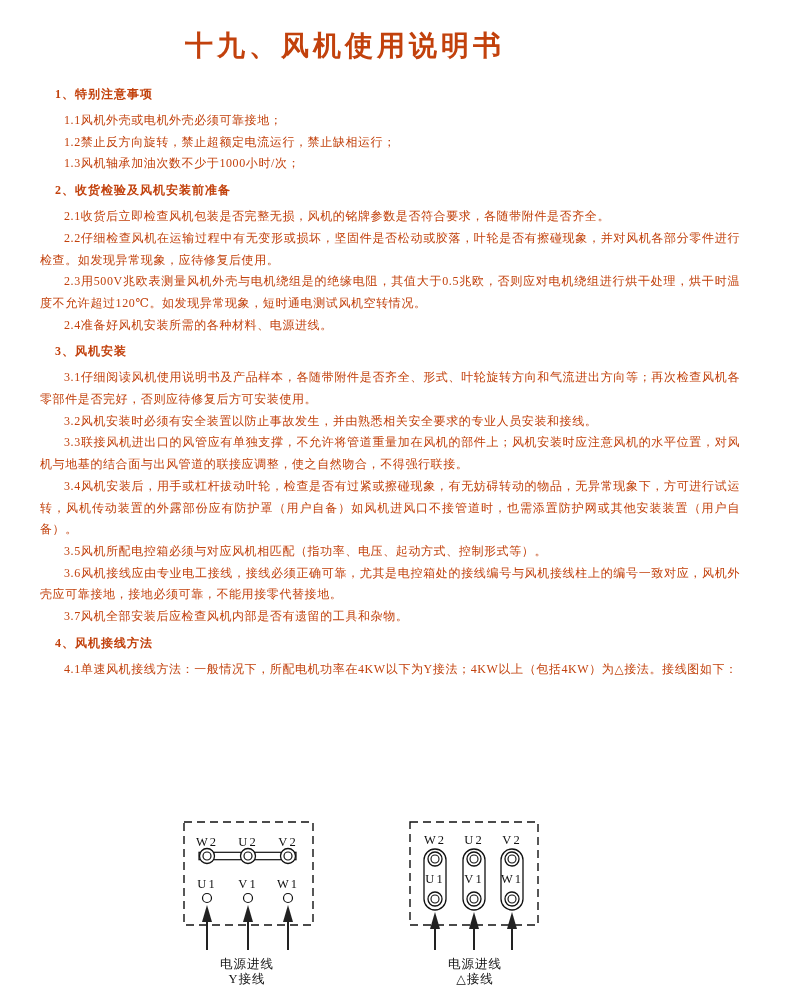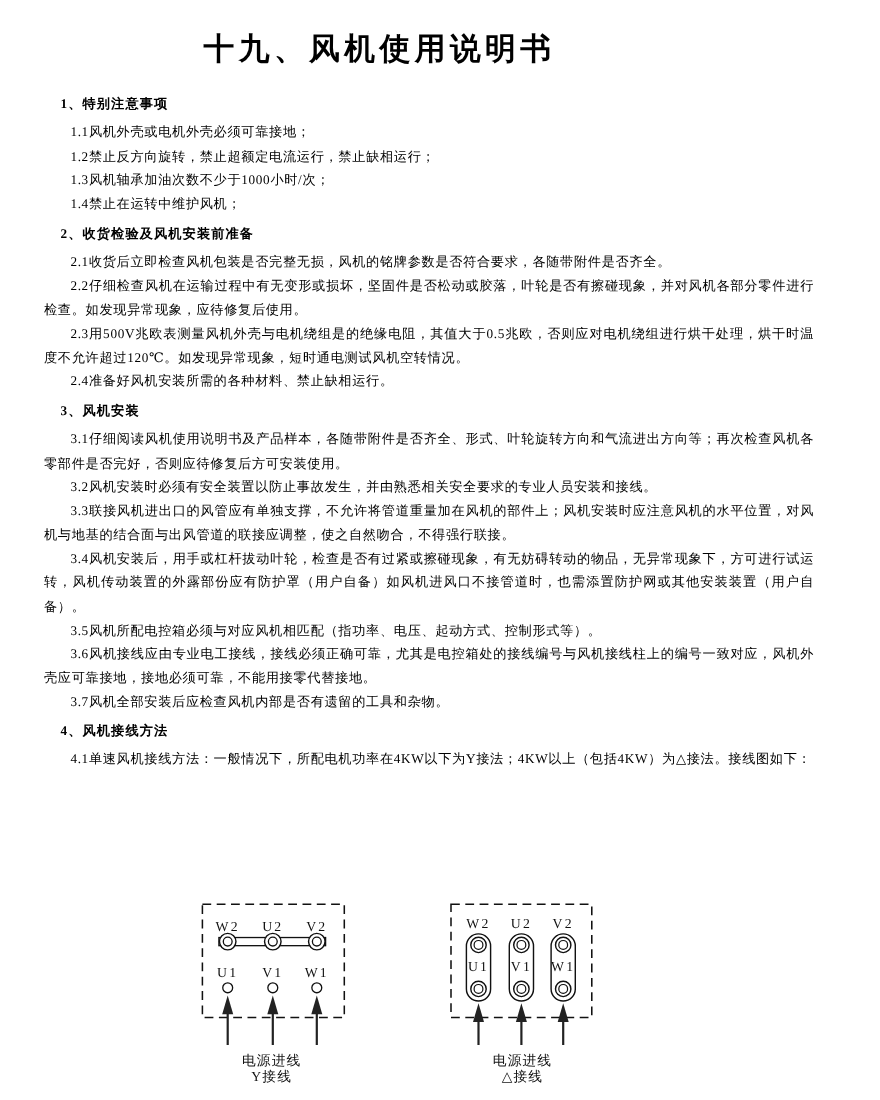--- a/index.html
+++ b/index.html
@@ -1,20 +1,20 @@
 <!DOCTYPE html>
 <html><head>
 <meta charset="utf-8">
 <style>
   html,body { margin:0; padding:0; background:#ffffff; }
   .page {
     position:relative;
     width:800px; height:1000px;
     background:#ffffff;
-    color:#000000;
+    color:#c2410c;
     font-family:"Liberation Serif","DejaVu Serif",serif;
     overflow:hidden;
   }
   .doc { padding:26px 60px 0 40px; }
   .title {
     font-size:28px;
     font-weight:bold;
     text-align:center;
     letter-spacing:4px;
     margin:0 90px 16px 0;
@@ -60,29 +60,28 @@
 <div class="page">
   <div class="doc">
 
     <h1 class="title">十九、风机使用说明书</h1>
 
     <div class="section">
       <h2 class="section-heading">1、特别注意事项</h2>
       <p class="para">1.1风机外壳或电机外壳必须可靠接地；</p>
       <p class="para">1.2禁止反方向旋转，禁止超额定电流运行，禁止缺相运行；</p>
       <p class="para">1.3风机轴承加油次数不少于1000小时/次；</p>
-      <p class="para">1.4禁止在运转中维护风机；</p>
     </div>
 
     <div class="section">
       <h2 class="section-heading">2、收货检验及风机安装前准备</h2>
       <p class="para">2.1收货后立即检查风机包装是否完整无损，风机的铭牌参数是否符合要求，各随带附件是否齐全。</p>
       <p class="para">2.2仔细检查风机在运输过程中有无变形或损坏，坚固件是否松动或胶落，叶轮是否有擦碰现象，并对风机各部分零件进行检查。如发现异常现象，应待修复后使用。</p>
       <p class="para">2.3用500V兆欧表测量风机外壳与电机绕组是的绝缘电阻，其值大于0.5兆欧，否则应对电机绕组进行烘干处理，烘干时温度不允许超过120℃。如发现异常现象，短时通电测试风机空转情况。</p>
-      <p class="para">2.4准备好风机安装所需的各种材料、禁止缺相运行。</p>
+      <p class="para">2.4准备好风机安装所需的各种材料、电源进线。</p>
     </div>
 
     <div class="section">
       <h2 class="section-heading">3、风机安装</h2>
       <p class="para">3.1仔细阅读风机使用说明书及产品样本，各随带附件是否齐全、形式、叶轮旋转方向和气流进出方向等；再次检查风机各零部件是否完好，否则应待修复后方可安装使用。</p>
       <p class="para">3.2风机安装时必须有安全装置以防止事故发生，并由熟悉相关安全要求的专业人员安装和接线。</p>
       <p class="para">3.3联接风机进出口的风管应有单独支撑，不允许将管道重量加在风机的部件上；风机安装时应注意风机的水平位置，对风机与地基的结合面与出风管道的联接应调整，使之自然吻合，不得强行联接。</p>
       <p class="para">3.4风机安装后，用手或杠杆拔动叶轮，检查是否有过紧或擦碰现象，有无妨碍转动的物品，无异常现象下，方可进行试运转，风机传动装置的外露部份应有防护罩（用户自备）如风机进风口不接管道时，也需添置防护网或其他安装装置（用户自备）。</p>
       <p class="para">3.5风机所配电控箱必须与对应风机相匹配（指功率、电压、起动方式、控制形式等）。</p>
       <p class="para">3.6风机接线应由专业电工接线，接线必须正确可靠，尤其是电控箱处的接线编号与风机接线柱上的编号一致对应，风机外壳应可靠接地，接地必须可靠，不能用接零代替接地。</p>

